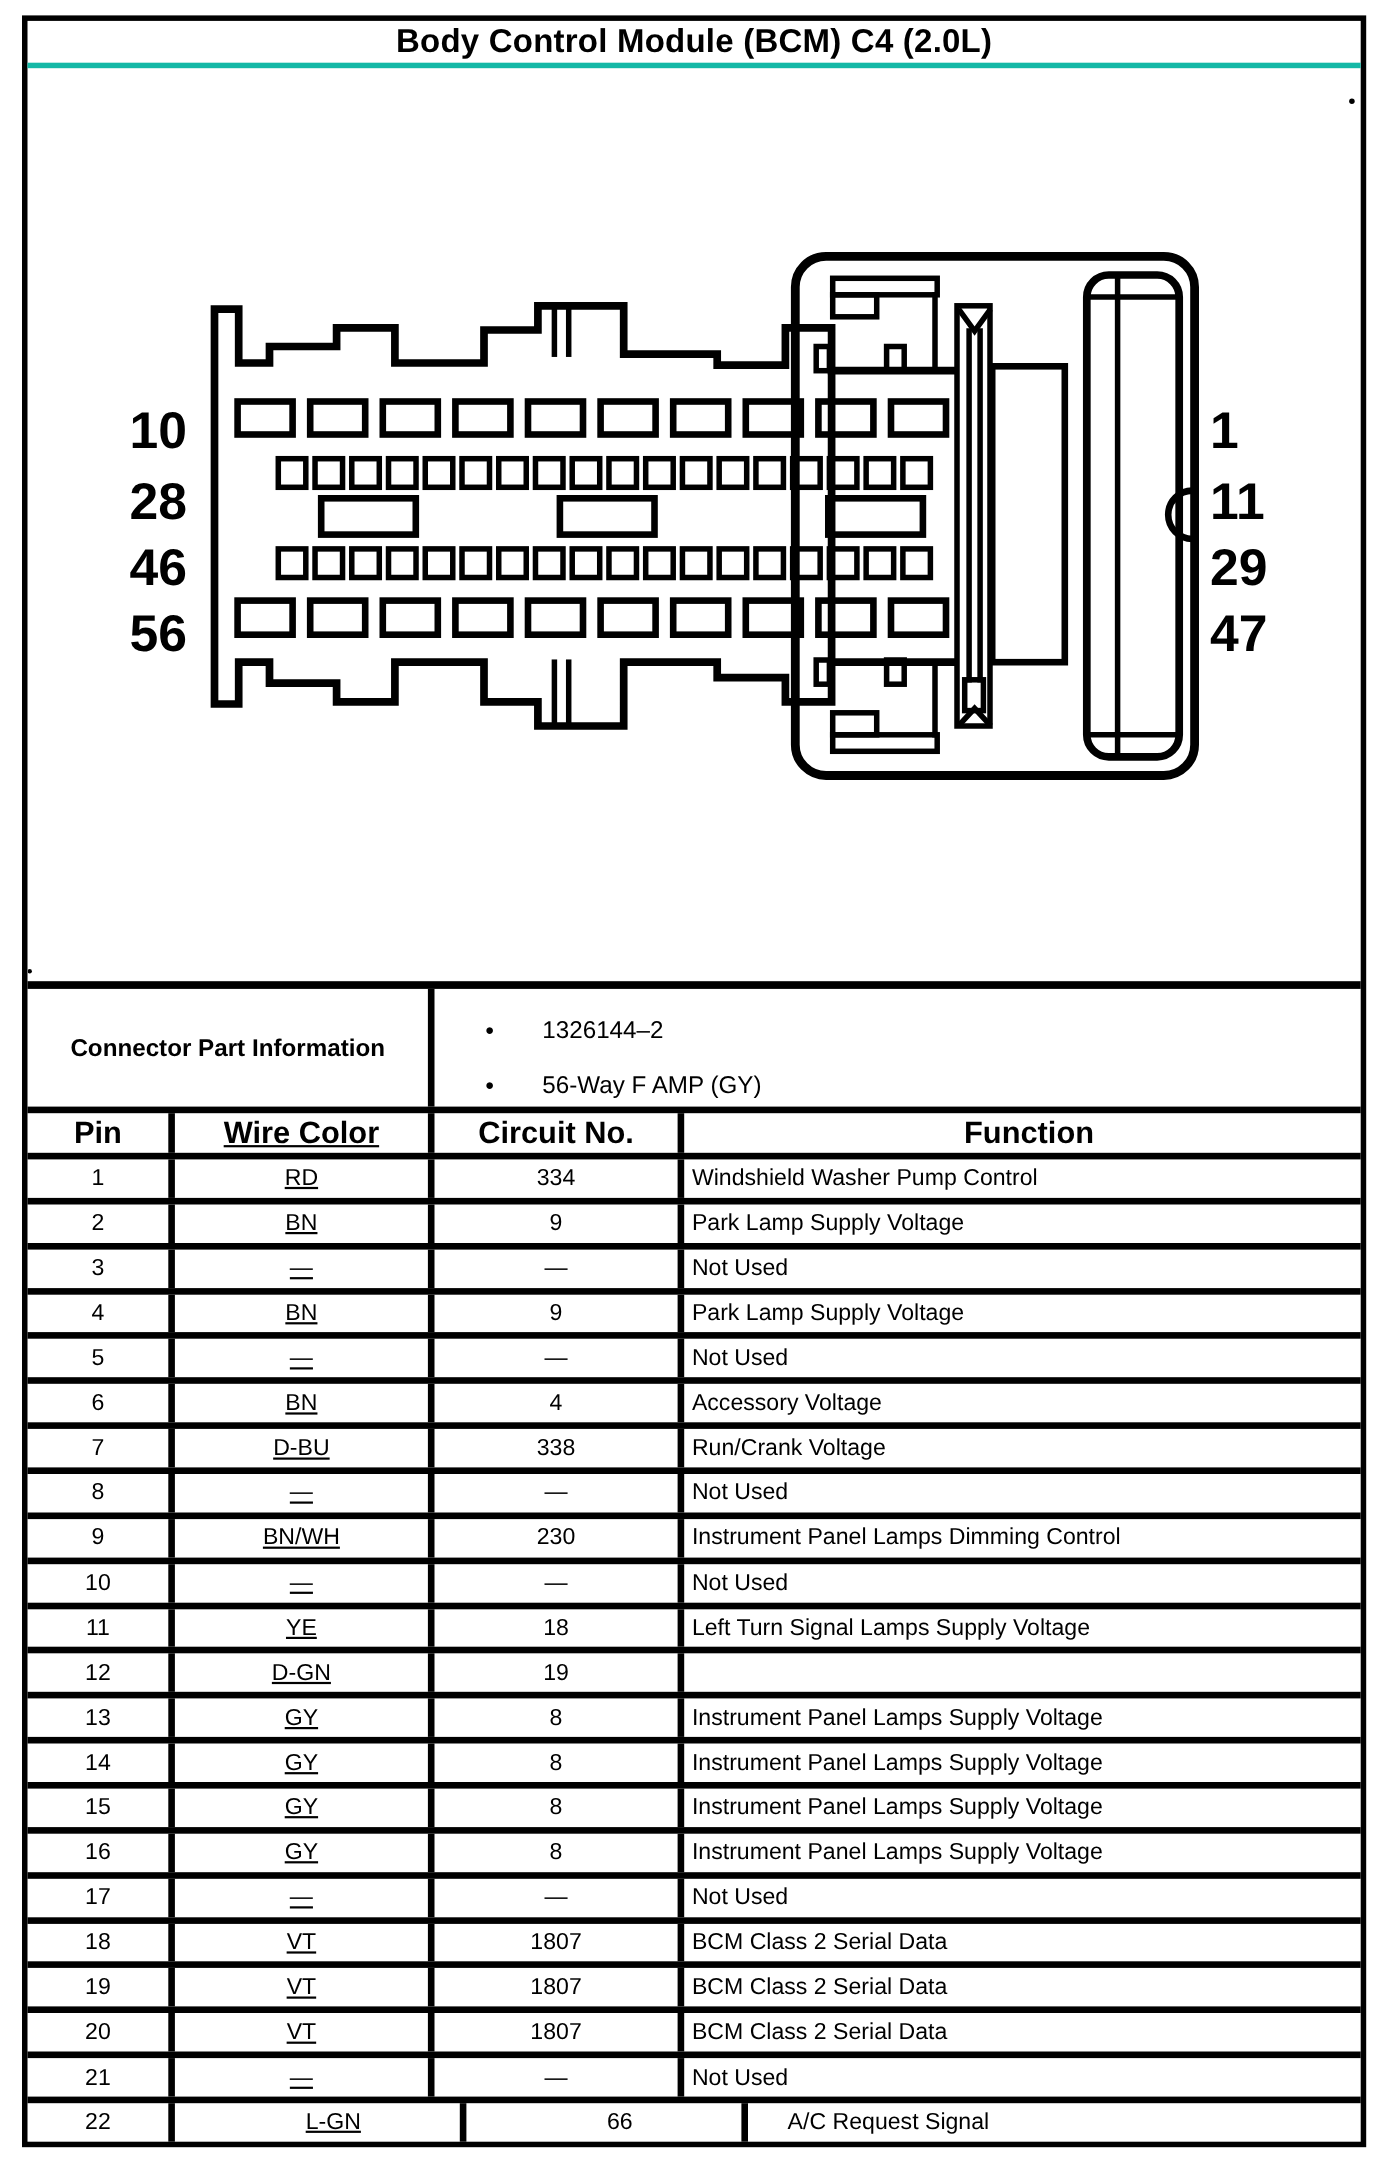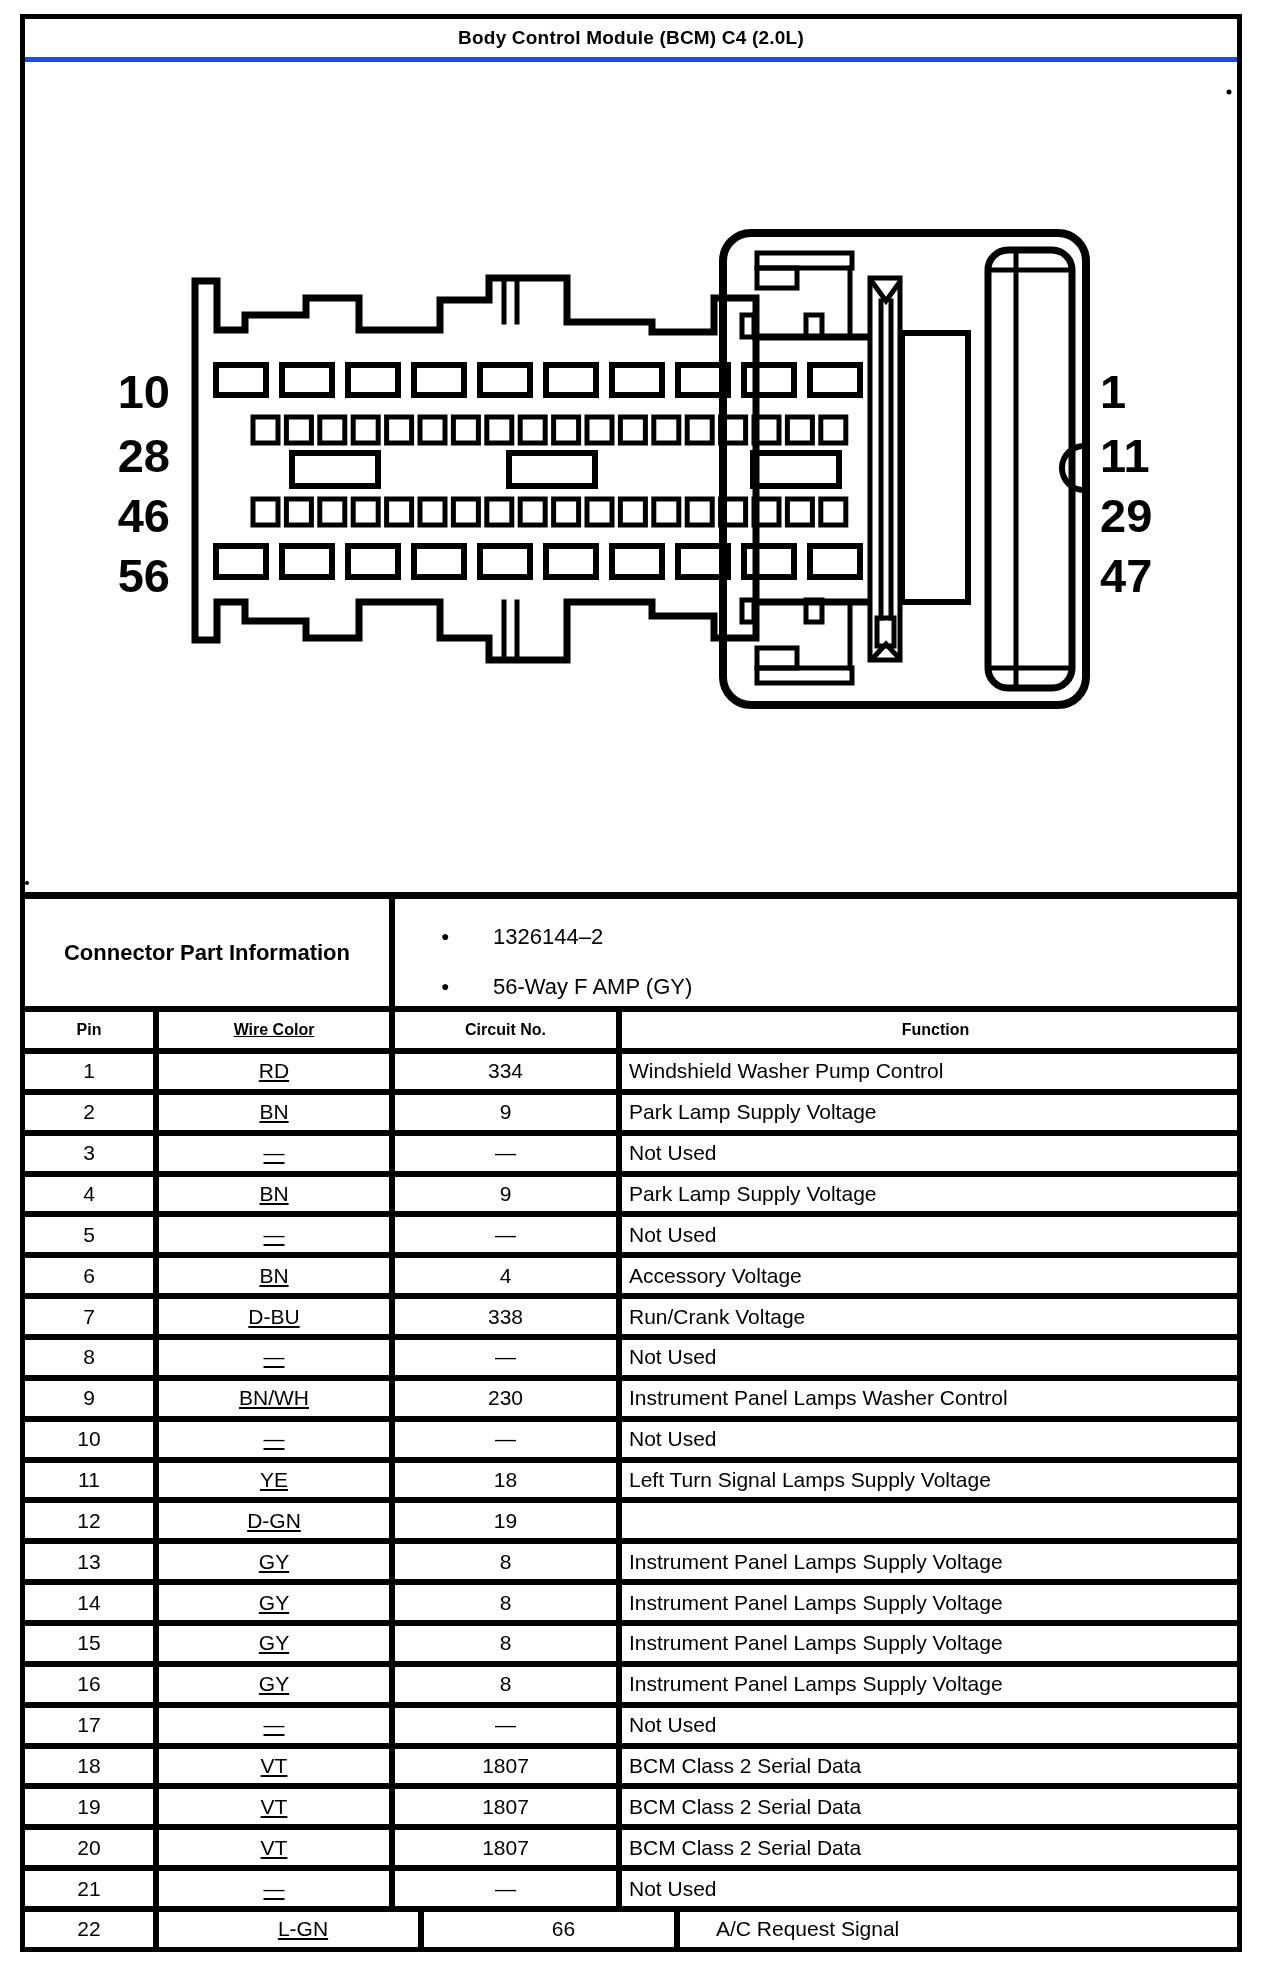--- a/index.html
+++ b/index.html
@@ -8,43 +8,43 @@
     width:1264px; height:1980px; position:relative;
     font-family:"Liberation Sans", sans-serif; color:#000;
     -webkit-font-smoothing:antialiased;
   }
   .page-frame {
     position:absolute; left:20px; top:14px; width:1222px; height:1938px;
     border:5px solid #000; display:flex; flex-direction:column; background:#fff;
   }
   
   .title-row {
-    height:43px; border-bottom:5px solid #1d4ed8; flex:none;
+    height:43px; border-bottom:5px solid #14b8a6; flex:none;
     display:flex; align-items:center; justify-content:center;
-    font-weight:bold; font-size:19px; letter-spacing:0.2px;
+    font-weight:bold; font-size:30px; letter-spacing:0.2px;
   }
   
   .diagram-box { height:837px; flex:none; border-bottom:7px solid #000; position:relative; overflow:hidden; }
   .diagram-box svg { position:absolute; left:0; top:0; }
   .pin-num { font-family:"Liberation Sans",sans-serif; font-weight:bold; font-size:47px; fill:#000; }
   
   .info-row { height:113px; flex:none; border-bottom:6px solid #000; display:flex; }
   .info-label-cell {
     width:370px; flex:none; border-right:6px solid #000;
     display:flex; align-items:center; justify-content:center;
     font-weight:bold; font-size:22px;
   }
   .info-items-cell { flex:1; padding:14px 0 0 46px; }
   .info-item { display:flex; align-items:baseline; font-size:22px; line-height:48px; }
   .bullet { flex:none; width:52px; font-size:14px; position:relative; top:-3px; }
   
   .pin-table { flex:1; display:flex; flex-direction:column; }
   .t-head {
     height:42px; flex:none; border-bottom:6px solid #000;
-    display:flex; font-weight:bold; font-size:16px;
+    display:flex; font-weight:bold; font-size:28px;
   }
   .t-body { flex:1; display:flex; flex-direction:column; }
   .t-row { flex:1; display:flex; border-bottom:6px solid #000; font-size:21px; }
   .t-row:last-child { border-bottom:none;gap:29px; }
   .t-cell { display:flex; align-items:center; justify-content:center; overflow:hidden; white-space:nowrap; }
   .c-pin   { width:134px; flex:none; border-right:6px solid #000; }
   .c-wire  { width:236px; flex:none; border-right:6px solid #000;text-decoration:underline; }
   .c-circ  { width:227px; flex:none; border-right:6px solid #000; }
   .c-func  { flex:1; justify-content:flex-start; padding-left:7px; }
 </style>
@@ -258,21 +258,21 @@
         <div class="t-row">
           <div class="t-cell c-pin">8</div>
           <div class="t-cell c-wire">—</div>
           <div class="t-cell c-circ">—</div>
           <div class="t-cell c-func">Not Used</div>
         </div>
         <div class="t-row">
           <div class="t-cell c-pin">9</div>
           <div class="t-cell c-wire">BN/WH</div>
           <div class="t-cell c-circ">230</div>
-          <div class="t-cell c-func">Instrument Panel Lamps Washer Control</div>
+          <div class="t-cell c-func">Instrument Panel Lamps Dimming Control</div>
         </div>
         <div class="t-row">
           <div class="t-cell c-pin">10</div>
           <div class="t-cell c-wire">—</div>
           <div class="t-cell c-circ">—</div>
           <div class="t-cell c-func">Not Used</div>
         </div>
         <div class="t-row">
           <div class="t-cell c-pin">11</div>
           <div class="t-cell c-wire">YE</div>

